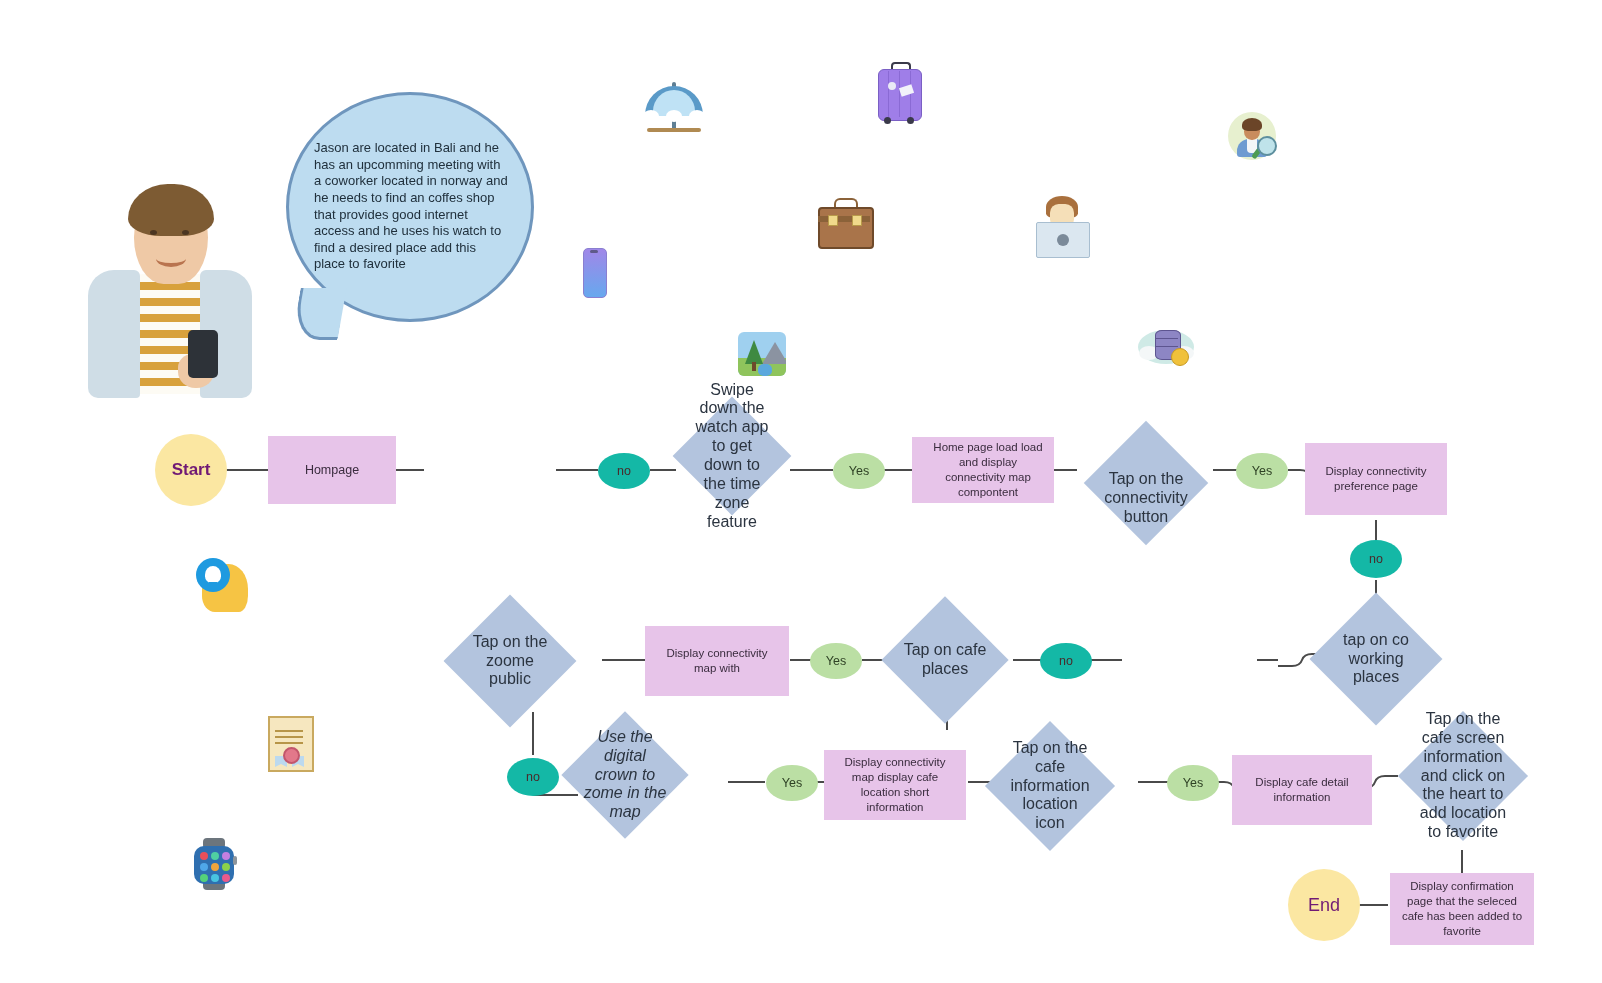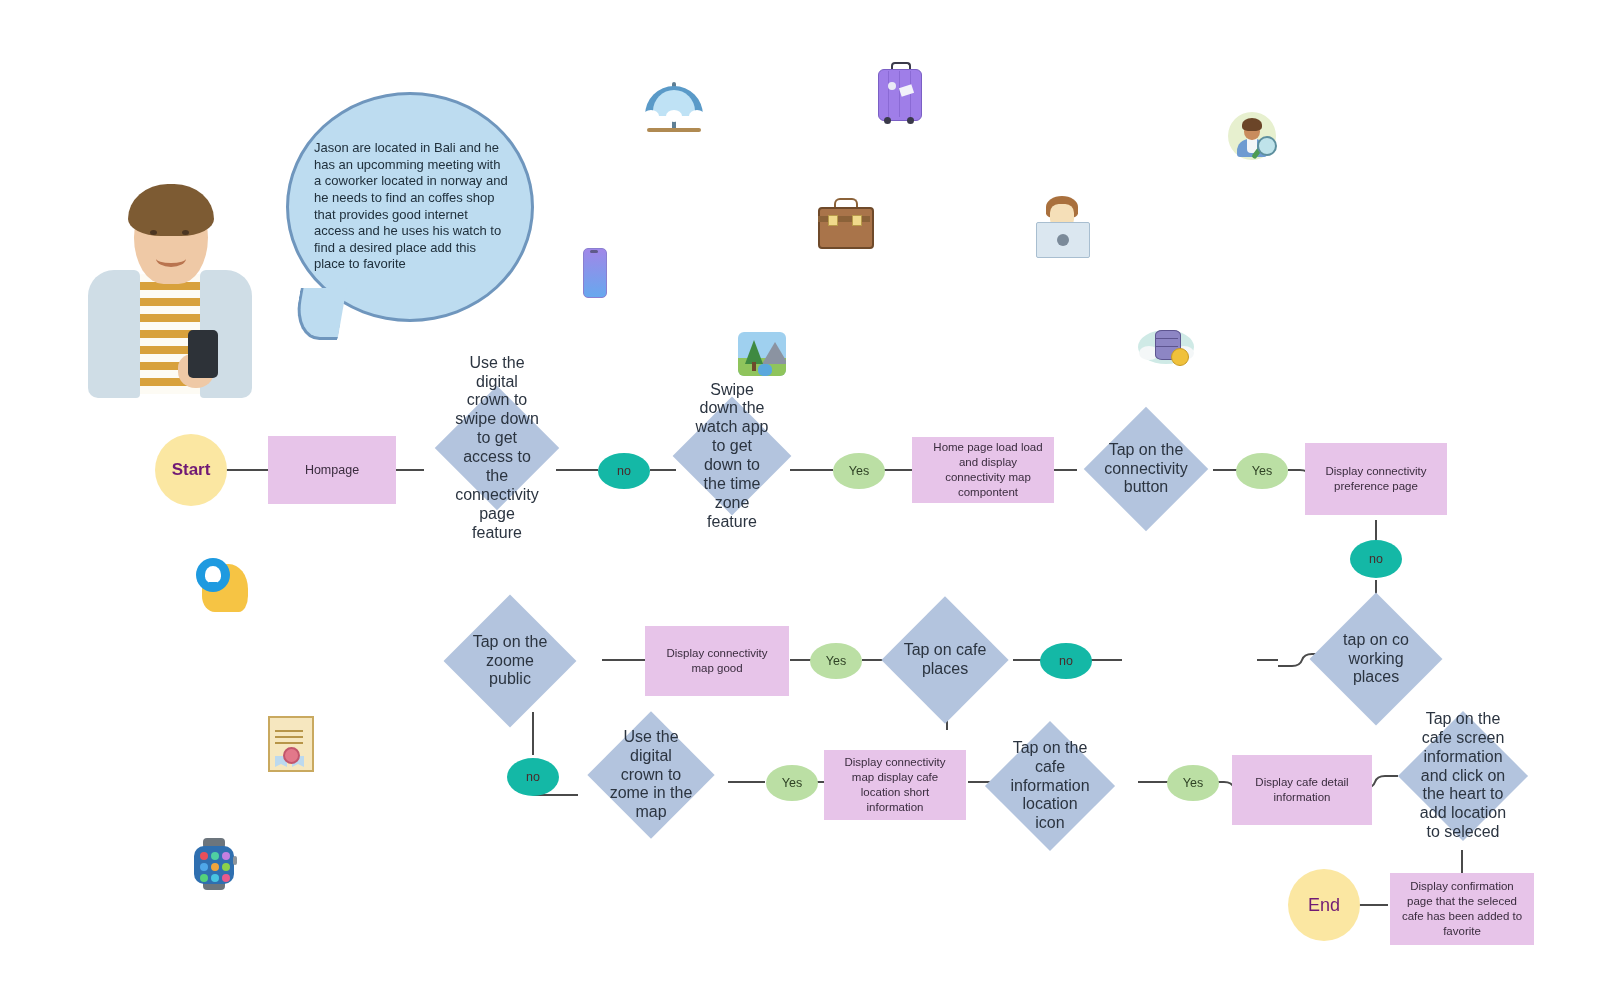--- a/index.html
+++ b/index.html
@@ -712,91 +712,87 @@
     <div class="w-app" style="left:28px; top:25px; background:#8bd24a;"></div>
     <div class="w-app" style="left:6px;  top:36px; background:#54d17a;"></div>
     <div class="w-app" style="left:17px; top:36px; background:#49c4e0;"></div>
     <div class="w-app" style="left:28px; top:36px; background:#e95a8c;"></div>
   </div>
 
   <div class="node terminator" style="left:155px; top:434px; width:72px; height:72px;">Start</div>
 
   <div class="node process" style="left:268px; top:436px; width:128px; height:68px;">Hompage</div>
 
-  <div class="node decision" style="left:453px; top:404px; width:88px; height:88px;">
-    <div class="dia-shape"></div>
-    <div class="dia-text">Use the digital crown to swipe down to get access to the connectivity page feature</div>
-  </div>
 
   <div class="node pill no" style="left:598px; top:453px; width:52px; height:36px;">no</div>
 
   <div class="node decision" style="left:690px; top:414px; width:84px; height:84px;">
     <div class="dia-shape"></div>
     <div class="dia-text">Swipe down the watch app to get down to the time zone feature</div>
   </div>
 
   <div class="node pill yes" style="left:833px; top:453px; width:52px; height:36px;">Yes</div>
 
   <div class="node process small" style="left:912px; top:437px; width:142px; height:66px;padding-left:20px;">Home page load load and display connectivity map compontent</div>
 
-  <div class="node decision" style="left:1102px; top:425px; width:88px; height:88px;">
+  <div class="node decision" style="left:1102px; top:439px; width:88px; height:88px;align-items:flex-end;">
     <div class="dia-shape"></div>
     <div class="dia-text">Tap on the connectivity button</div>
   </div>
 
   <div class="node pill yes" style="left:1236px; top:453px; width:52px; height:36px;">Yes</div>
 
   <div class="node process small" style="left:1305px; top:443px; width:142px; height:72px;">Display connectivity preference page</div>
 
   <div class="node pill no" style="left:1350px; top:540px; width:52px; height:38px;">no</div>
 
   <div class="node decision compact" style="left:463px; top:614px; width:94px; height:94px;">
     <div class="dia-shape"></div>
     <div class="dia-text">Tap on the zoome public</div>
   </div>
 
-  <div class="node process small" style="left:645px; top:626px; width:144px; height:70px;">Display connectivity map good</div>
+  <div class="node process small" style="left:645px; top:626px; width:144px; height:70px;">Display connectivity map with</div>
 
   <div class="node pill yes" style="left:810px; top:643px; width:52px; height:36px;">Yes</div>
 
   <div class="node decision compact" style="left:900px; top:615px; width:90px; height:90px;">
     <div class="dia-shape"></div>
     <div class="dia-text">Tap on cafe places</div>
   </div>
 
   <div class="node pill no" style="left:1040px; top:643px; width:52px; height:36px;">no</div>
 
 
   <div class="node decision compact" style="left:1329px; top:612px; width:94px; height:94px;">
     <div class="dia-shape"></div>
     <div class="dia-text">tap on co working places</div>
   </div>
 
   <div class="node pill no" style="left:507px; top:758px; width:52px; height:38px;">no</div>
 
-  <div class="node decision compact" style="left:606px; top:730px; width:90px; height:90px;">
+  <div class="node decision compact" style="left:580px; top:730px; width:90px; height:90px;font-style:italic;">
     <div class="dia-shape"></div>
     <div class="dia-text">Use the digital crown to zome in the map</div>
   </div>
 
   <div class="node pill yes" style="left:766px; top:765px; width:52px; height:36px;">Yes</div>
 
   <div class="node decision compact" style="left:1004px; top:740px; width:92px; height:92px;">
     <div class="dia-shape"></div>
     <div class="dia-text">Tap on the cafe information location icon</div>
   </div>
 
   <div class="node process small" style="left:824px; top:750px; width:142px; height:70px;">Display connectivity map display cafe location short information</div>
 
   <div class="node pill yes" style="left:1167px; top:765px; width:52px; height:36px;">Yes</div>
 
   <div class="node process small" style="left:1232px; top:755px; width:140px; height:70px;">Display cafe detail information</div>
 
   <div class="node decision" style="left:1417px; top:730px; width:92px; height:92px;">
     <div class="dia-shape"></div>
-    <div class="dia-text">Tap on the cafe screen information and click on the heart to add location to seleced</div>
+    <div class="dia-text">Tap on the cafe screen information and click on the heart to add location to favorite</div>
   </div>
 
   <div class="node process small" style="left:1390px; top:873px; width:144px; height:72px;">Display confirmation page that the seleced cafe has been added to favorite</div>
 
   <div class="node terminator end" style="left:1288px; top:869px; width:72px; height:72px;">End</div>
 
 </div>
 
 </body></html>

